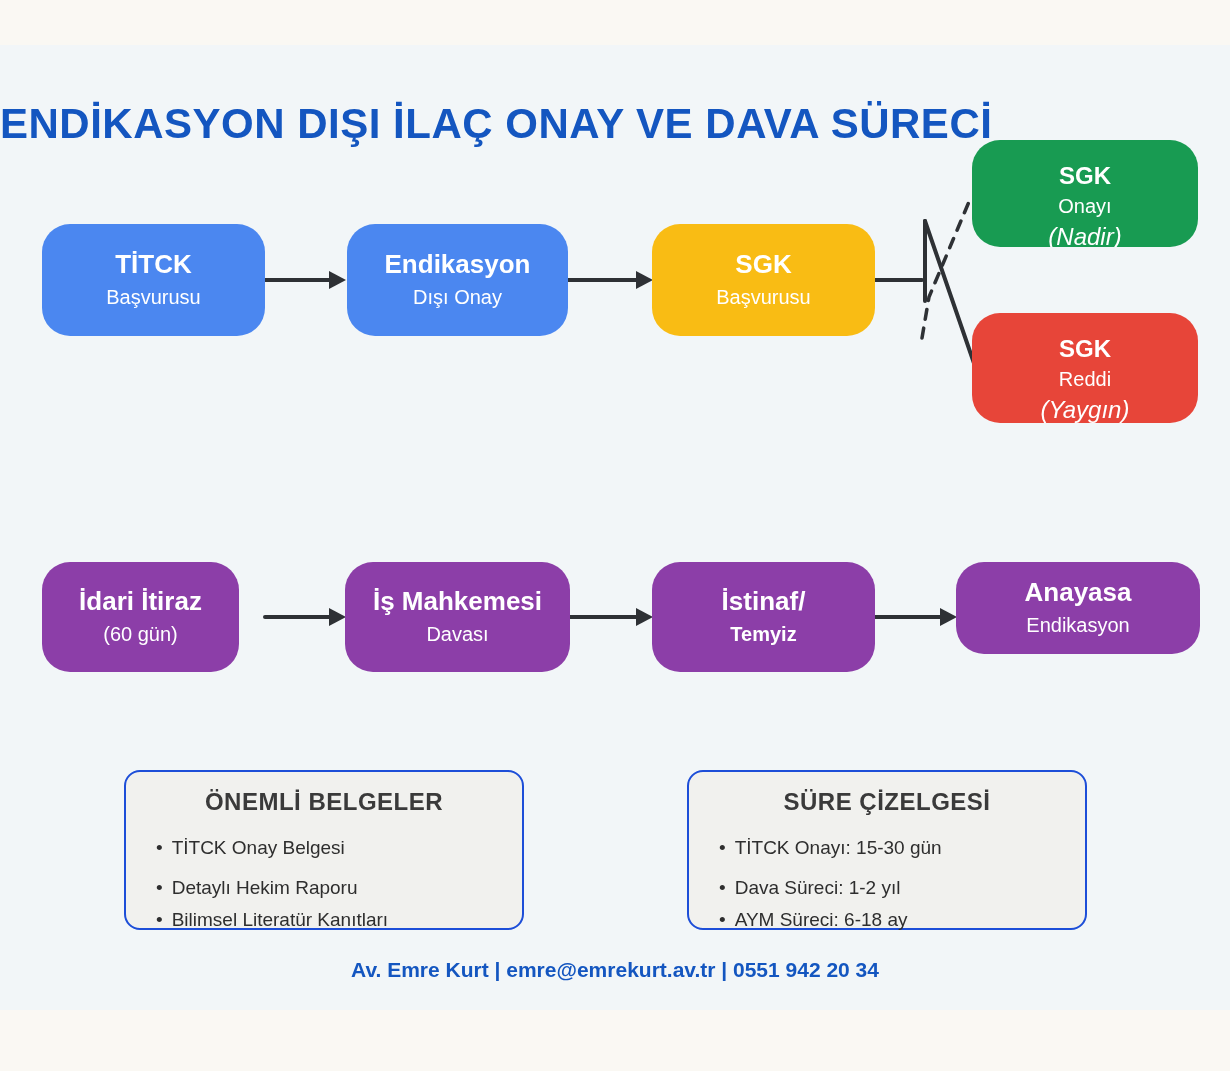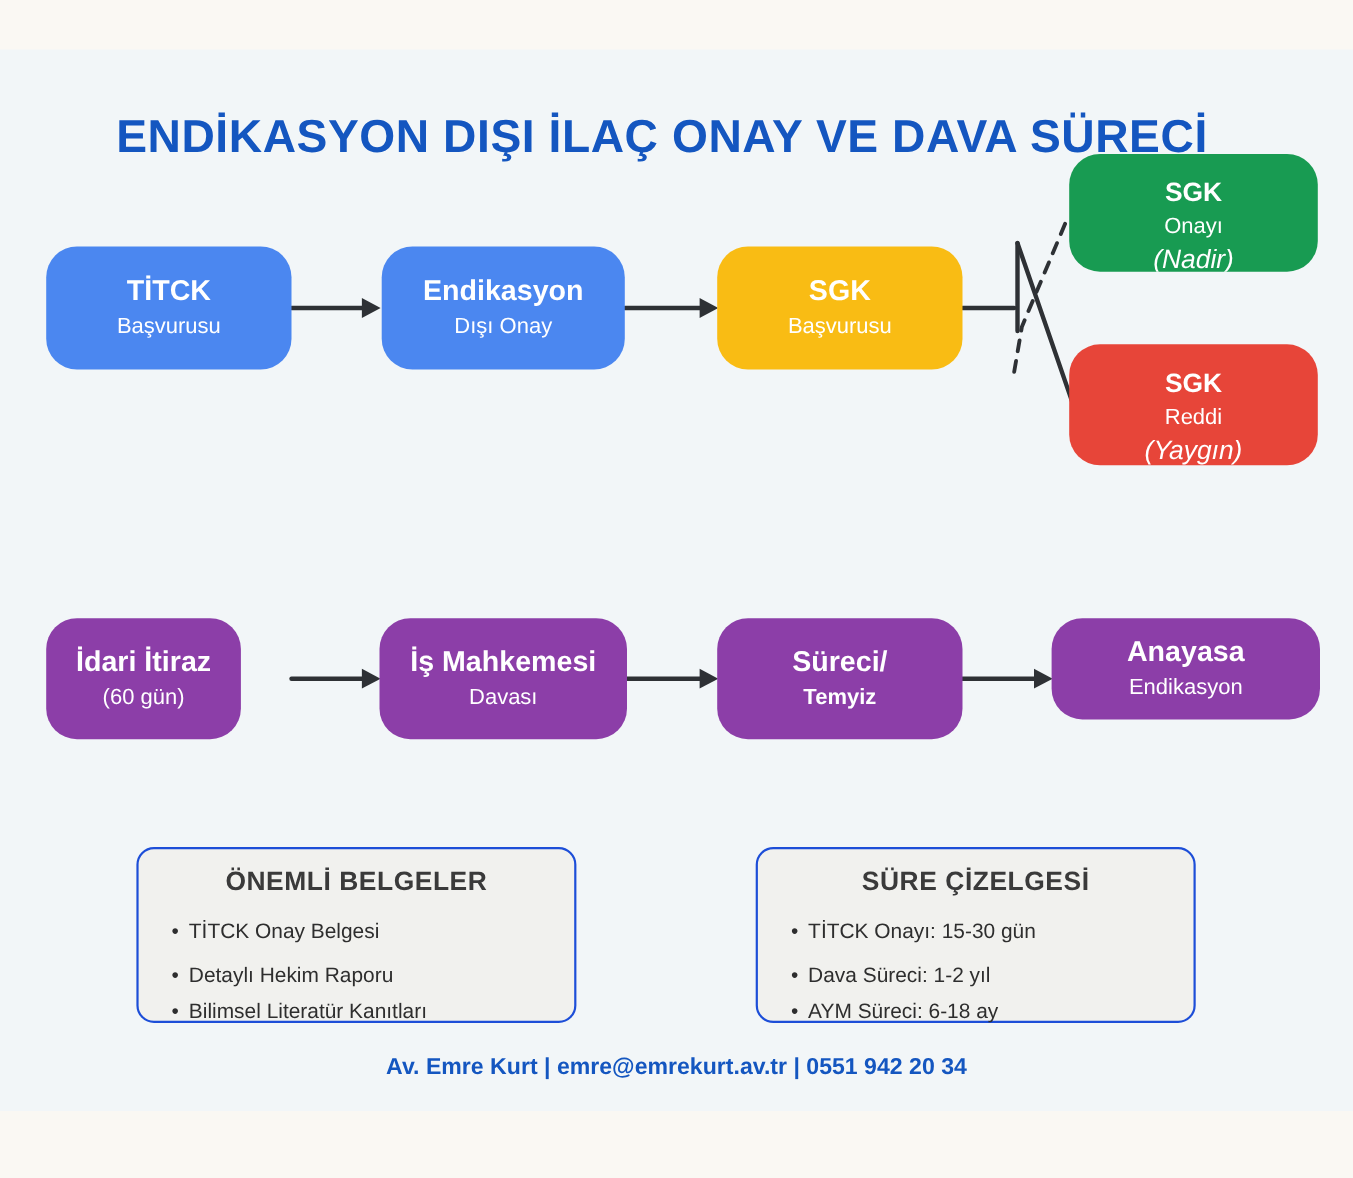--- a/index.html
+++ b/index.html
@@ -1,20 +1,20 @@
 <!DOCTYPE html>
 <html><head>
 <meta charset="utf-8">
 <title>Flowchart</title>
 <style>
   html,body{margin:0;padding:0;}
   body{font-family:"Liberation Sans","DejaVu Sans",sans-serif;}
   .page{position:relative;width:1230px;height:1071px;background:#FAF8F3;overflow:hidden;}
   .canvas{position:absolute;left:0;top:45px;width:1230px;height:965px;background:#F2F6F8;}
-  .title{position:absolute;left:0;top:100px;width:1098px;text-align:right;
+  .title{position:absolute;left:0;top:100px;width:1098px;text-align:left;
          font-size:42px;font-weight:bold;color:#1456C0;letter-spacing:.5px;margin:0;z-index:1;}
   .connectors{position:absolute;left:0;top:0;width:1230px;height:1071px;z-index:2;}
   .node{position:absolute;border-radius:28px;color:#fff;text-align:center;
         display:flex;flex-direction:column;justify-content:center;align-items:center;
         overflow:hidden;z-index:3;}
   .node .l1{font-size:26px;font-weight:bold;line-height:27px;}
   .node .l2{font-size:20px;line-height:24px;margin-top:7px;}
   .node .l2.bold{font-weight:bold;}
   .node .note{font-size:24px;font-style:italic;line-height:20px;margin-top:9px;}
   .blue{background:#4B87F0;}
@@ -24,21 +24,21 @@
   .purple{background:#8C3EA8;}
   .outcome{justify-content:flex-start;padding-top:22px;box-sizing:border-box;}
   .outcome .l1{font-size:24px;line-height:28px;}
   .outcome .l2{font-size:20px;line-height:23px;margin-top:5px;}
   
   .n-titck{left:42px;top:224px;width:223px;height:112px;}
   .n-endikasyon{left:347px;top:224px;width:221px;height:112px;}
   .n-sgkbasvuru{left:652px;top:224px;width:223px;height:112px;}
   .n-onayi{left:972px;top:140px;width:226px;height:107px;}
   .n-reddi{left:972px;top:313px;width:226px;height:110px;}
-  .n-idari{left:42px;top:562px;width:177px;height:110px;}
+  .n-idari{left:42px;top:562px;width:197px;height:110px;}
   .n-ismahkemesi{left:345px;top:562px;width:225px;height:110px;}
   .n-istinaf{left:652px;top:562px;width:223px;height:110px;}
   .n-anayasa{left:956px;top:562px;width:244px;height:92px;}
   
   .panel{position:absolute;top:770px;width:400px;height:160px;background:#F1F1EE;
          border:2px solid #1d4ed8;border-radius:16px;box-sizing:border-box;z-index:3;}
   .panel-left{left:124px;}
   .panel-right{left:687px;}
   .panel h2{margin:16px 0 0 0;text-align:center;font-size:24px;letter-spacing:.5px;
             color:#3A3A3A;font-weight:bold;}
@@ -115,21 +115,21 @@
 
   <div class="node purple n-idari">
     <div class="l1">İdari İtiraz</div>
     <div class="l2">(60 gün)</div>
   </div>
   <div class="node purple n-ismahkemesi">
     <div class="l1">İş Mahkemesi</div>
     <div class="l2">Davası</div>
   </div>
   <div class="node purple n-istinaf">
-    <div class="l1">Süreci/</div>
+    <div class="l1">İstinaf/</div>
     <div class="l2 bold">Temyiz</div>
   </div>
   <div class="node purple n-anayasa">
     <div class="l1">Anayasa</div>
     <div class="l2">Endikasyon</div>
   </div>
 
   <div class="panel panel-left">
     <h2>ÖNEMLİ BELGELER</h2>
     <ul>

